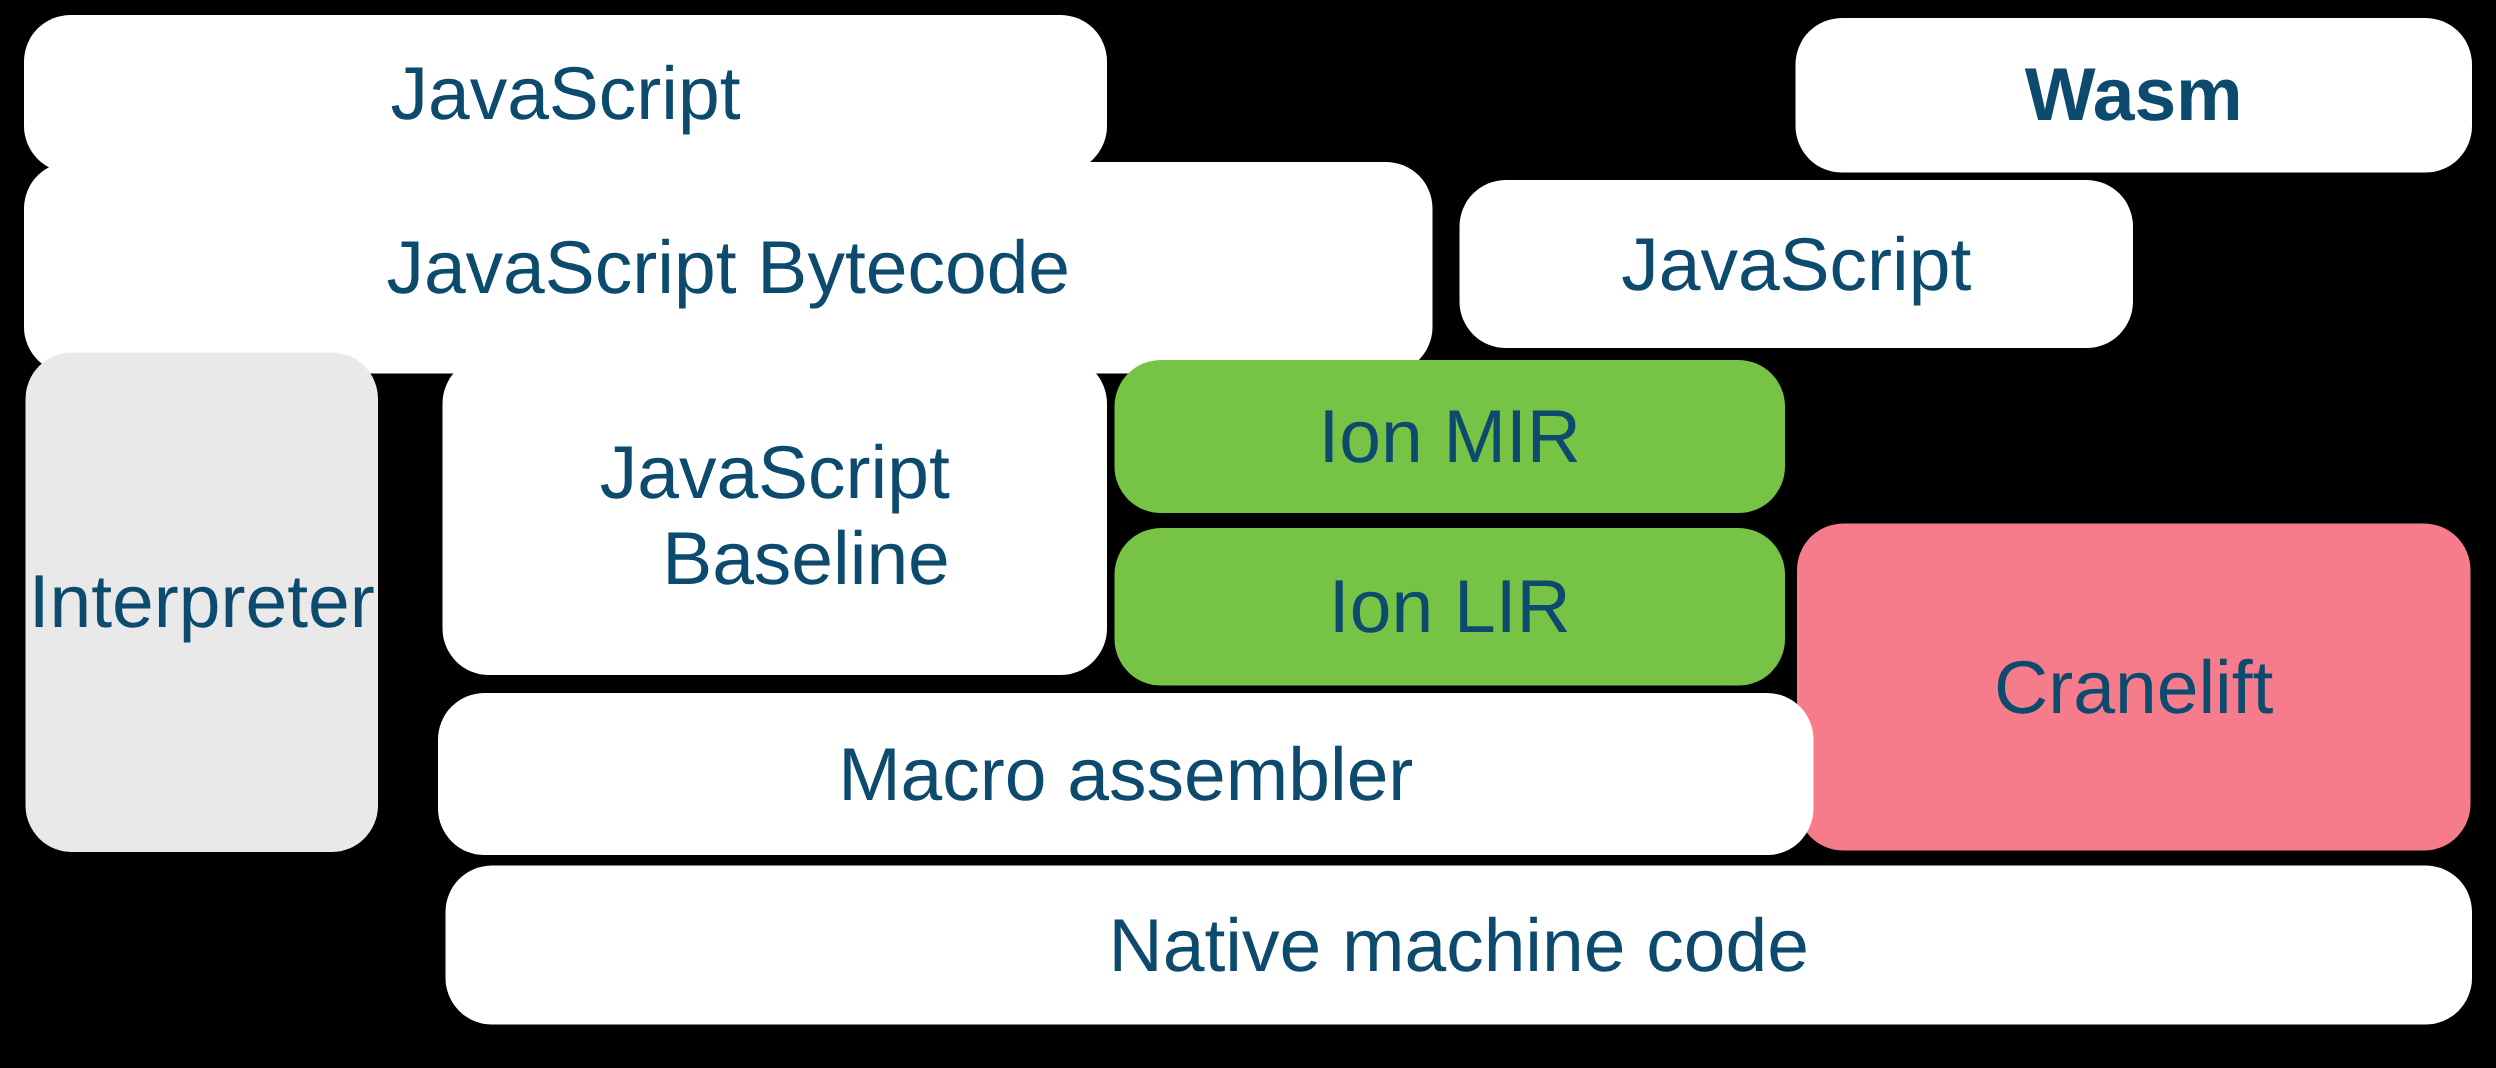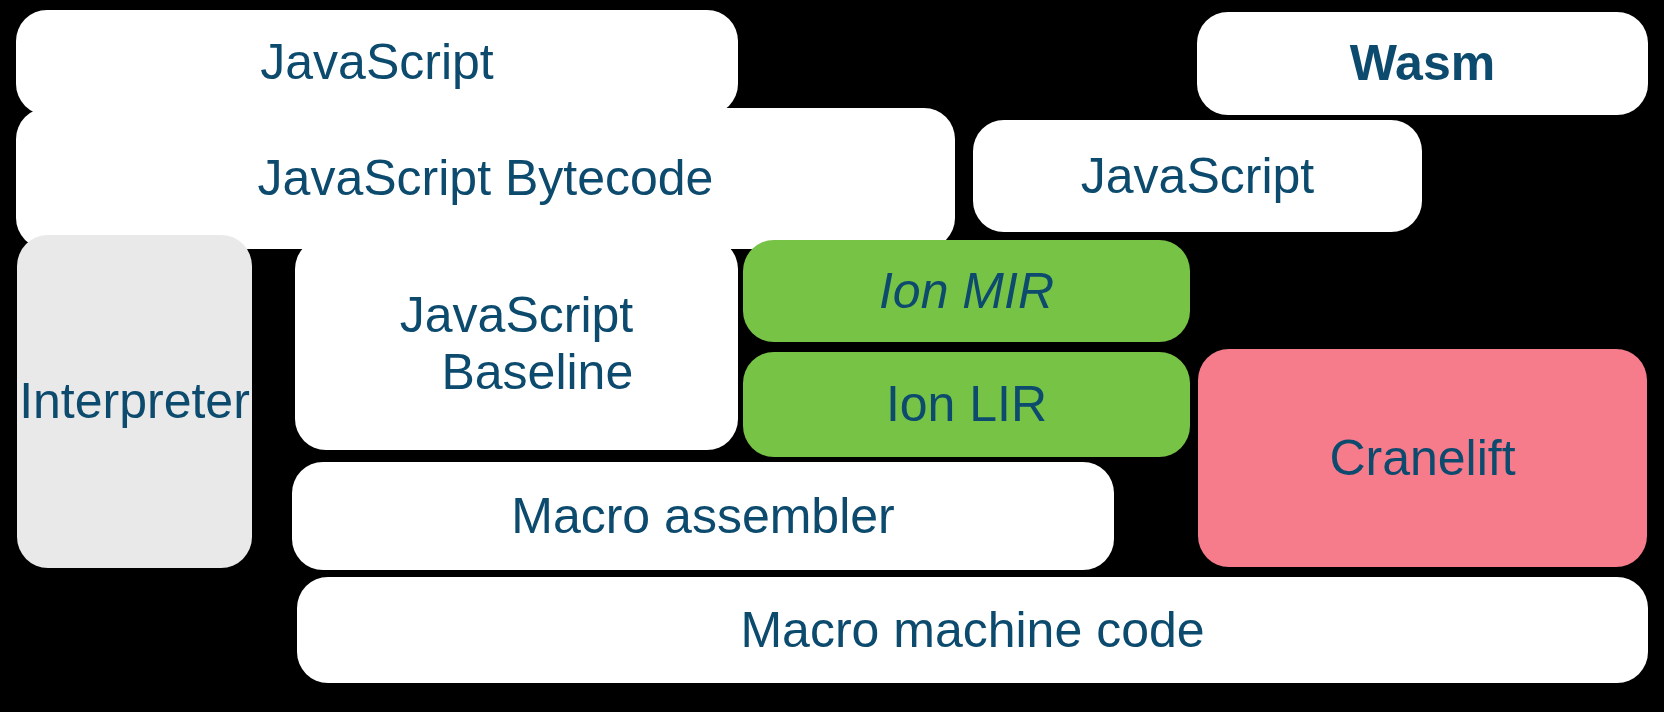--- a/index.html
+++ b/index.html
@@ -36,21 +36,21 @@
   #b-javascript          { left: 16px;   top: 10px;  width: 722px;  height: 105px; }
   #b-asmjs               { left: 748px;  top: 12px;  width: 440px;  height: 103px; }
   #b-wasm                { left: 1197px; top: 12px;  width: 451px;  height: 103px; font-weight: bold; }
   #b-javascript-bytecode { left: 16px;   top: 108px; width: 939px;  height: 141px; }
   #b-baldrmonkey         { left: 973px;  top: 120px; width: 449px;  height: 112px; }
   #b-interpreter         { left: 17px;   top: 235px; width: 235px;  height: 333px; }
   #b-javascript-baseline { left: 295px;  top: 238px; width: 443px;  height: 212px; }
   #b-ion-mir             { left: 743px;  top: 240px; width: 447px;  height: 102px; }
   #b-ion-lir             { left: 743px;  top: 352px; width: 447px;  height: 105px; }
   #b-cranelift           { left: 1198px; top: 349px; width: 449px;  height: 218px; }
-  #b-macro-assembler     { left: 292px;  top: 462px; width: 822px;  height: 108px; }
+  #b-macro-assembler     { left: 292px;  top: 462px; width: 917px;  height: 108px; }
   #b-native-machine-code { left: 297px;  top: 577px; width: 1351px; height: 106px; }
 </style>
 </head>
 <body>
 
 <div class="canvas">
 
   <div class="box" id="b-javascript" style="background: rgb(255, 255, 255);">
     <span class="box-label">JavaScript</span>
   </div>
@@ -70,33 +70,33 @@
 
   <div class="box" id="b-interpreter" style="background: rgb(233, 233, 233);">
     <span class="box-label">Interpreter</span>
   </div>
 
   <div class="box" id="b-javascript-baseline" style="background: rgb(255, 255, 255);">
     <span class="box-label">JavaScript
 Baseline</span>
   </div>
 
-  <div class="box" id="b-ion-mir" style="background: rgb(119, 195, 70); font-style: italic;">
+  <div class="box" id="b-ion-mir" style="background: rgb(119, 195, 70);">
     <span class="box-label">Ion MIR</span>
   </div>
 
   <div class="box" id="b-cranelift" style="background: rgb(246, 123, 139);">
     <span class="box-label">Cranelift</span>
   </div>
 
   <div class="box" id="b-ion-lir" style="background: rgb(119, 195, 70);">
     <span class="box-label">Ion LIR</span>
   </div>
 
   <div class="box" id="b-macro-assembler" style="background: rgb(255, 255, 255);">
     <span class="box-label">Macro assembler</span>
   </div>
 
   <div class="box" id="b-native-machine-code" style="background: rgb(255, 255, 255);">
-    <span class="box-label">Macro machine code</span>
+    <span class="box-label">Native machine code</span>
   </div>
 
 </div>
 
 </body></html>

